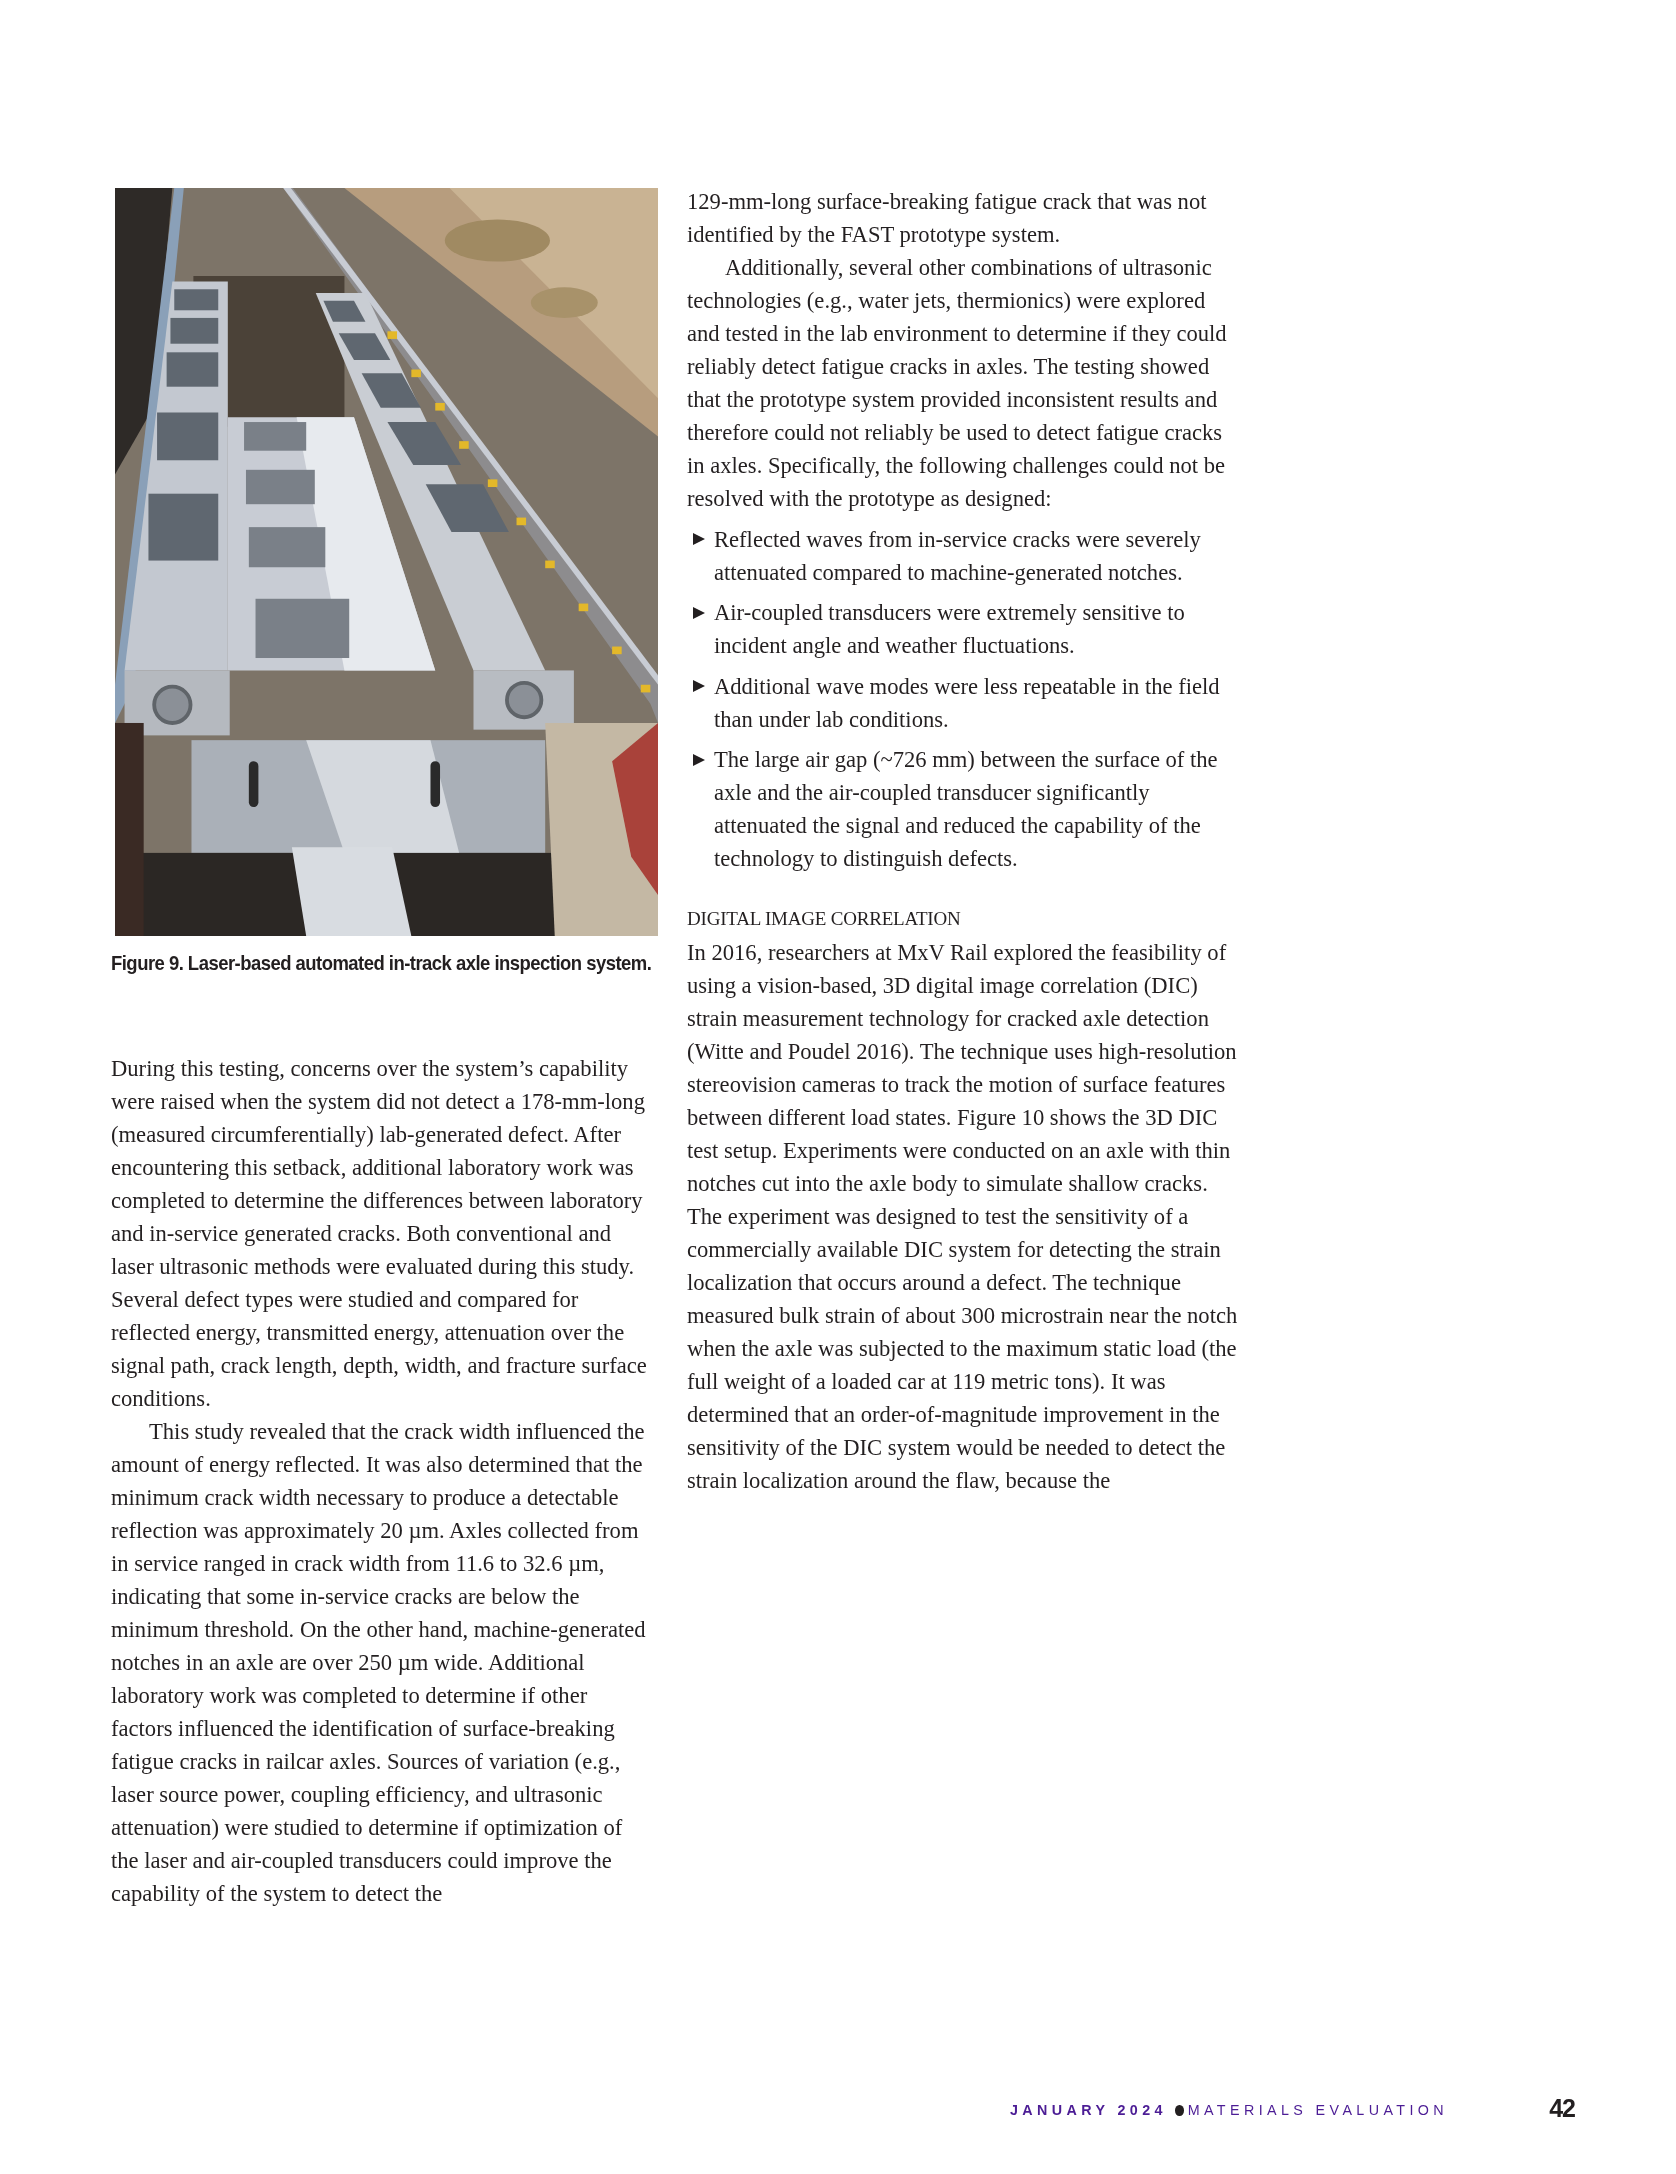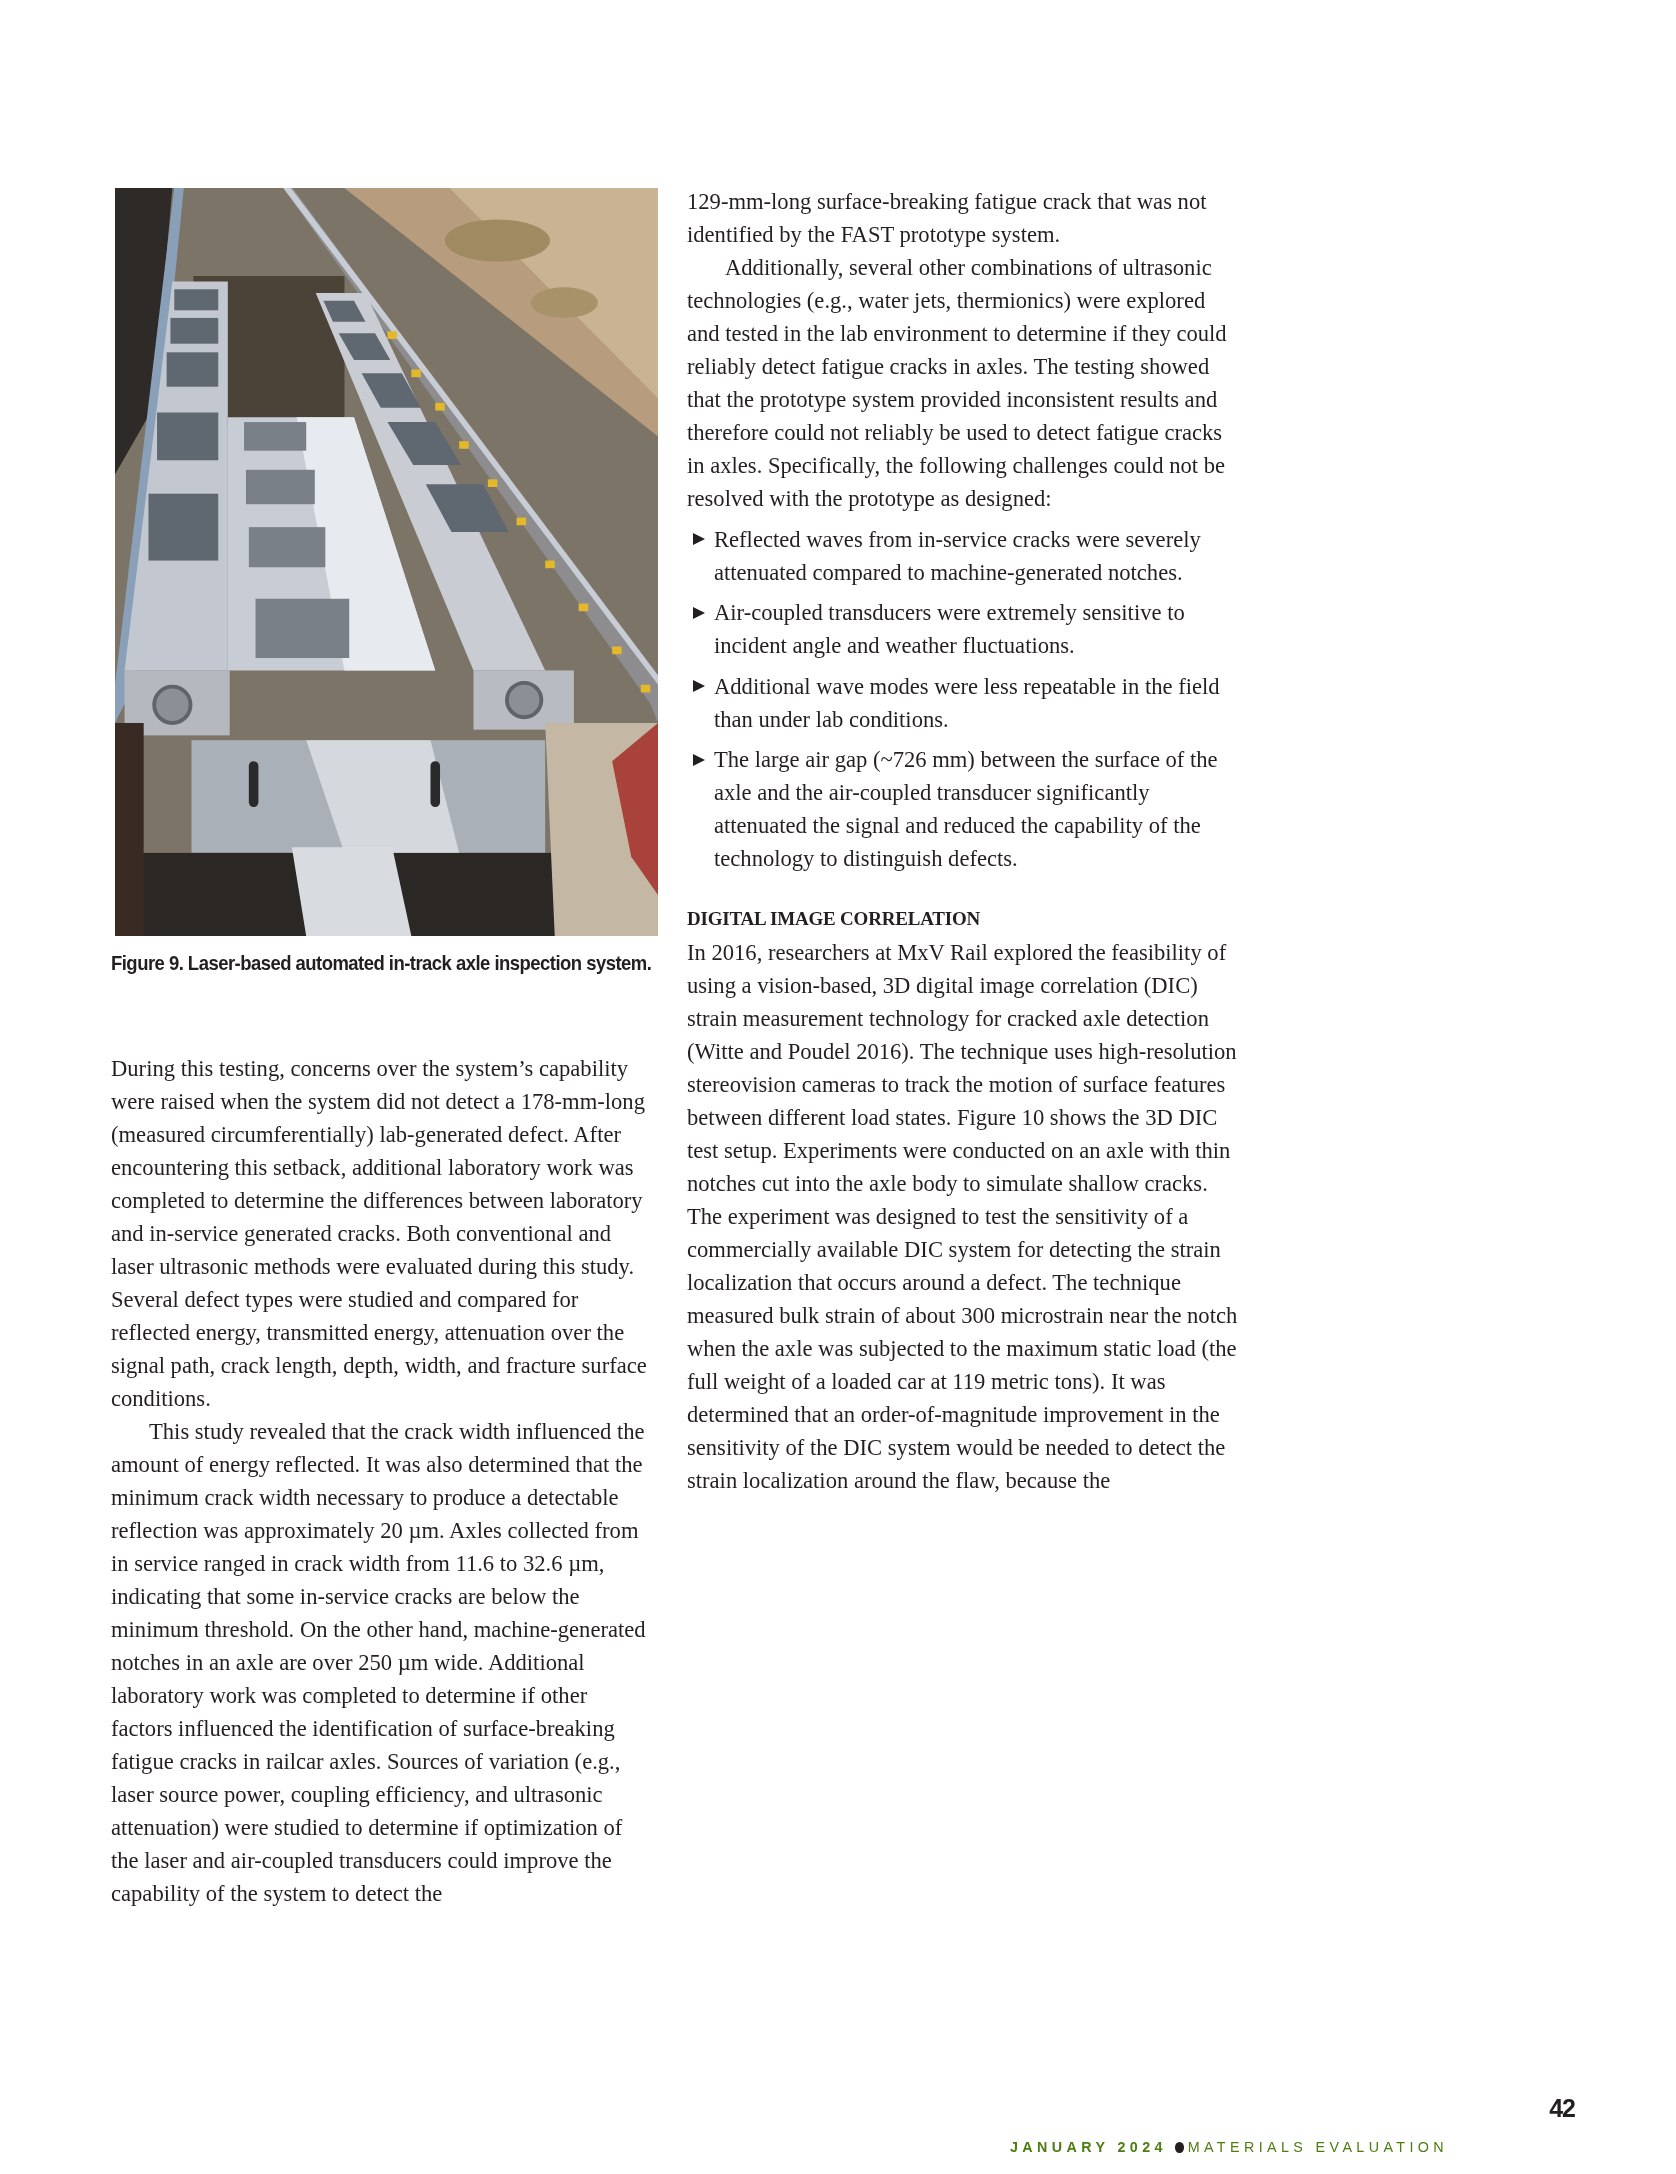--- a/index.html
+++ b/index.html
@@ -22,26 +22,26 @@
   .col p { margin: 0; }
   .indent { text-indent: 38px; }
 
   .bullets { list-style: none; margin: 7.6px 0 0 0; padding: 0; }
   .bullets li { position: relative; padding-left: 27px; margin-bottom: 7.6px; }
   .bullet-icon { position: absolute; left: 5.7px; top: 10.5px; width: 0; height: 0;
          border-top: 6.7px solid transparent; border-bottom: 6.7px solid transparent; border-left: 12.4px solid #231f20; }
 
   .gap-para { margin-top: 27px !important; }
   .section-heading { margin: 28px 0 0 0; font-family: "Liberation Serif", "DejaVu Serif", serif;
-         font-weight: bold; font-size: 19px; line-height: 32.5px; letter-spacing: -0.2px; }
+         font-weight: normal; font-size: 19px; line-height: 32.5px; letter-spacing: -0.2px; }
 
   
   .footer { position: absolute; top: 2096px; left: 956px; width: 669px; height: 29px;
          font-family: "Liberation Sans", "DejaVu Sans", sans-serif; }
-  .footer-text { position: absolute; left: 54px; top: 5.7px; font-size: 14.3px; letter-spacing: 4.4px; font-weight: bold; color: #4d7c0f; margin-top: 37px; }
+  .footer-text { position: absolute; left: 54px; top: 5.7px; font-size: 14.3px; letter-spacing: 4.4px; font-weight: bold; color: #4c1d95; }
   .footer-text .dot { display: inline-block; width: 8.6px; height: 10.5px; border-radius: 50%; background: #231f20; vertical-align: -1px; margin: 0 3.8px 0 0; }
   .footer-text .mag { font-weight: normal; }
   .page-number { position: absolute; right: 50px; top: -1.9px; font-size: 25px; font-weight: bold; letter-spacing: -1px; }
 </style>
 </head>
 <body>
 
 <div class="page">
 
   <div class="figure-photo" title="Laser-based automated in-track axle inspection system photograph">

